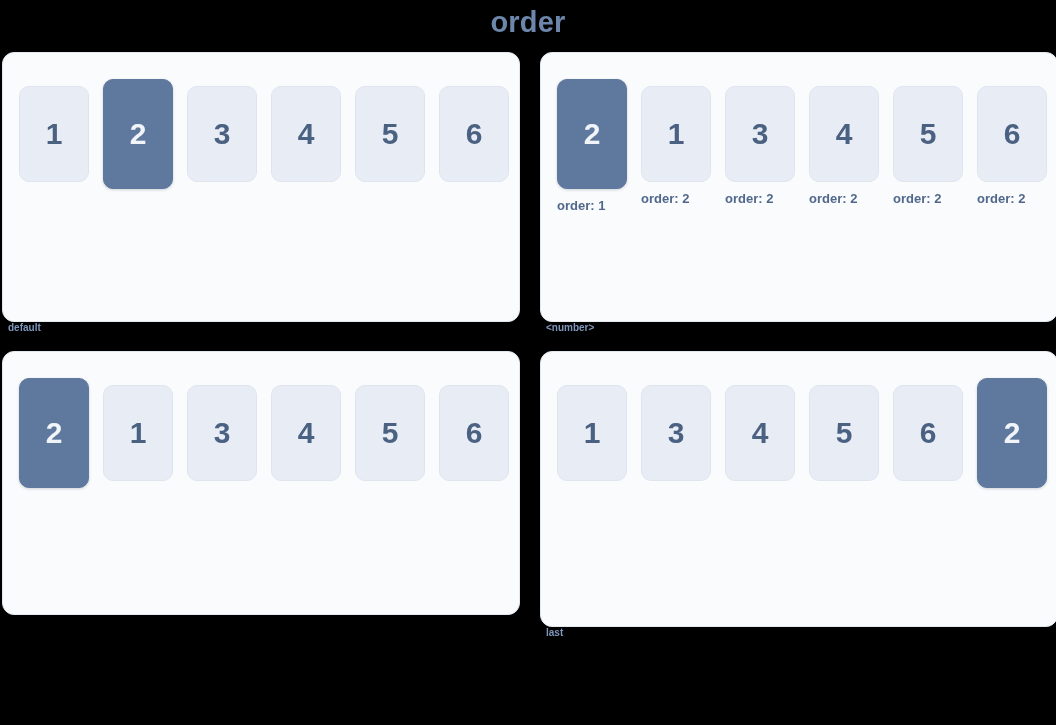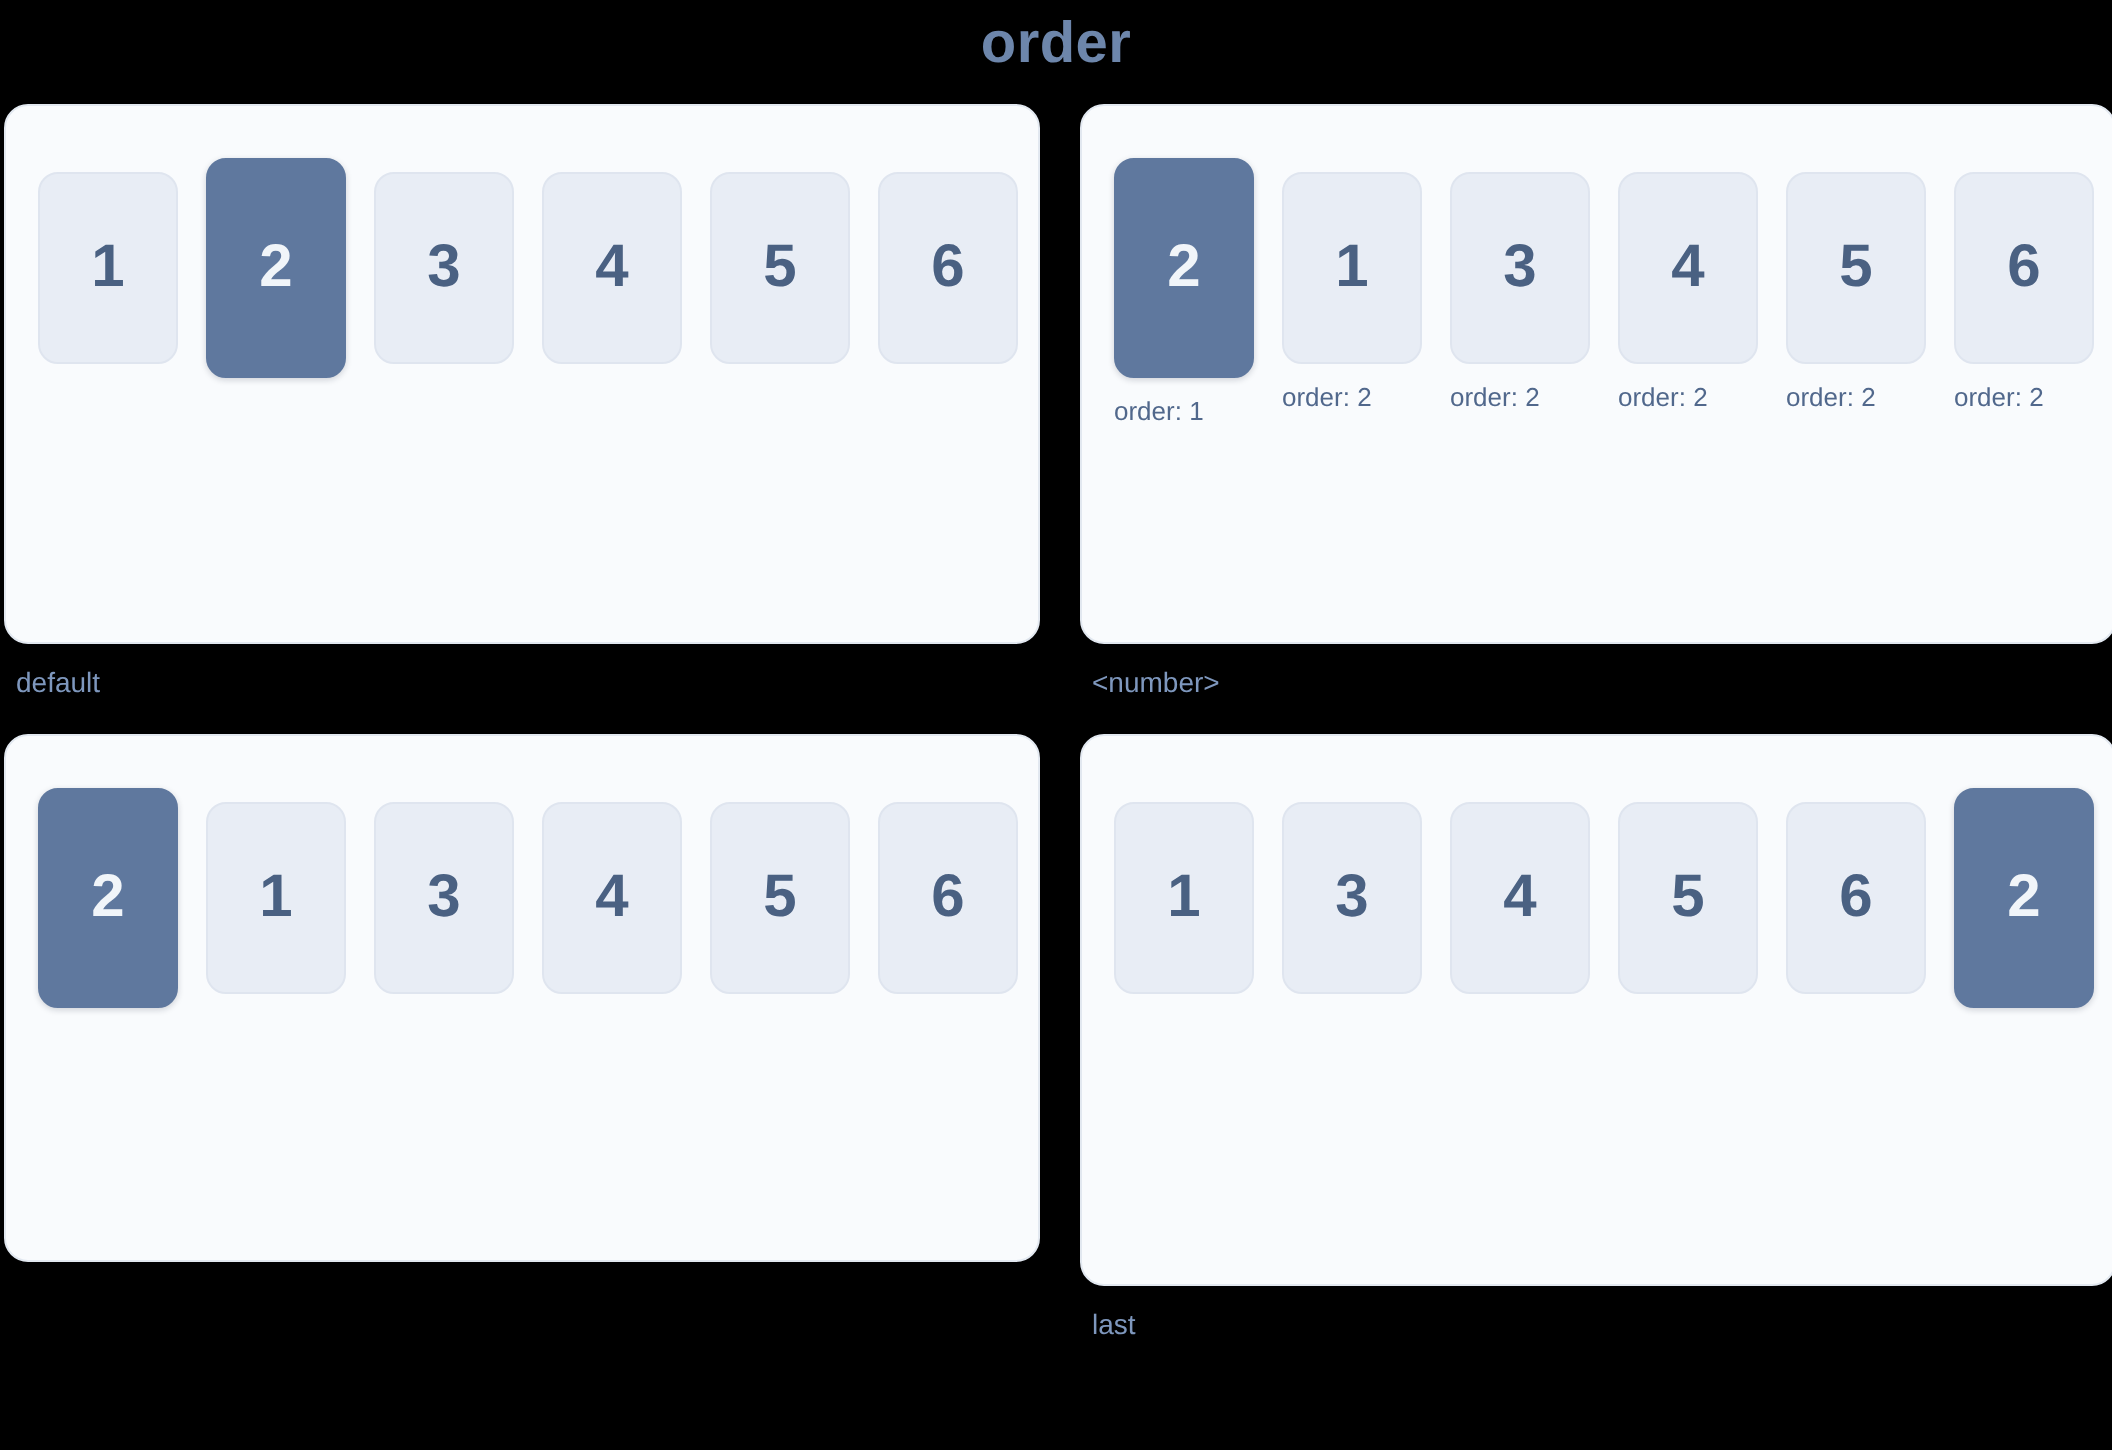--- a/index.html
+++ b/index.html
@@ -90,37 +90,37 @@
   .cell.active {
     background: #5f789e;
     border-color: #5f789e;
     color: #f1f5f9;
     height: 110px;
     box-shadow: 0 1px 3px rgba(15, 23, 42, 0.18);
   }
 
   .order-label {
     font-size: 13px;
-    font-weight: normal;
+    font-weight: bold;
     color: #51688c;
     margin-top: 9px;
     white-space: nowrap;
   }
 
   
   .row.with-labels { align-items: flex-start; }
   .row.with-labels .cell { margin-top: 7px; }
   .row.with-labels .cell.active { margin-top: 0; }
 
   
   .caption {
-    font-size: 14px;
-    font-weight: normal;
+    font-size: 10px;
+    font-weight: bold;
     color: #7e97bd;
-    margin-top: 11px;
+    margin-top: 0;
     padding-left: 6px;
     white-space: nowrap;
   }
 </style>
 </head>
 <body>
 
 <div class="page">
 
   <div class="page-title">order</div>

